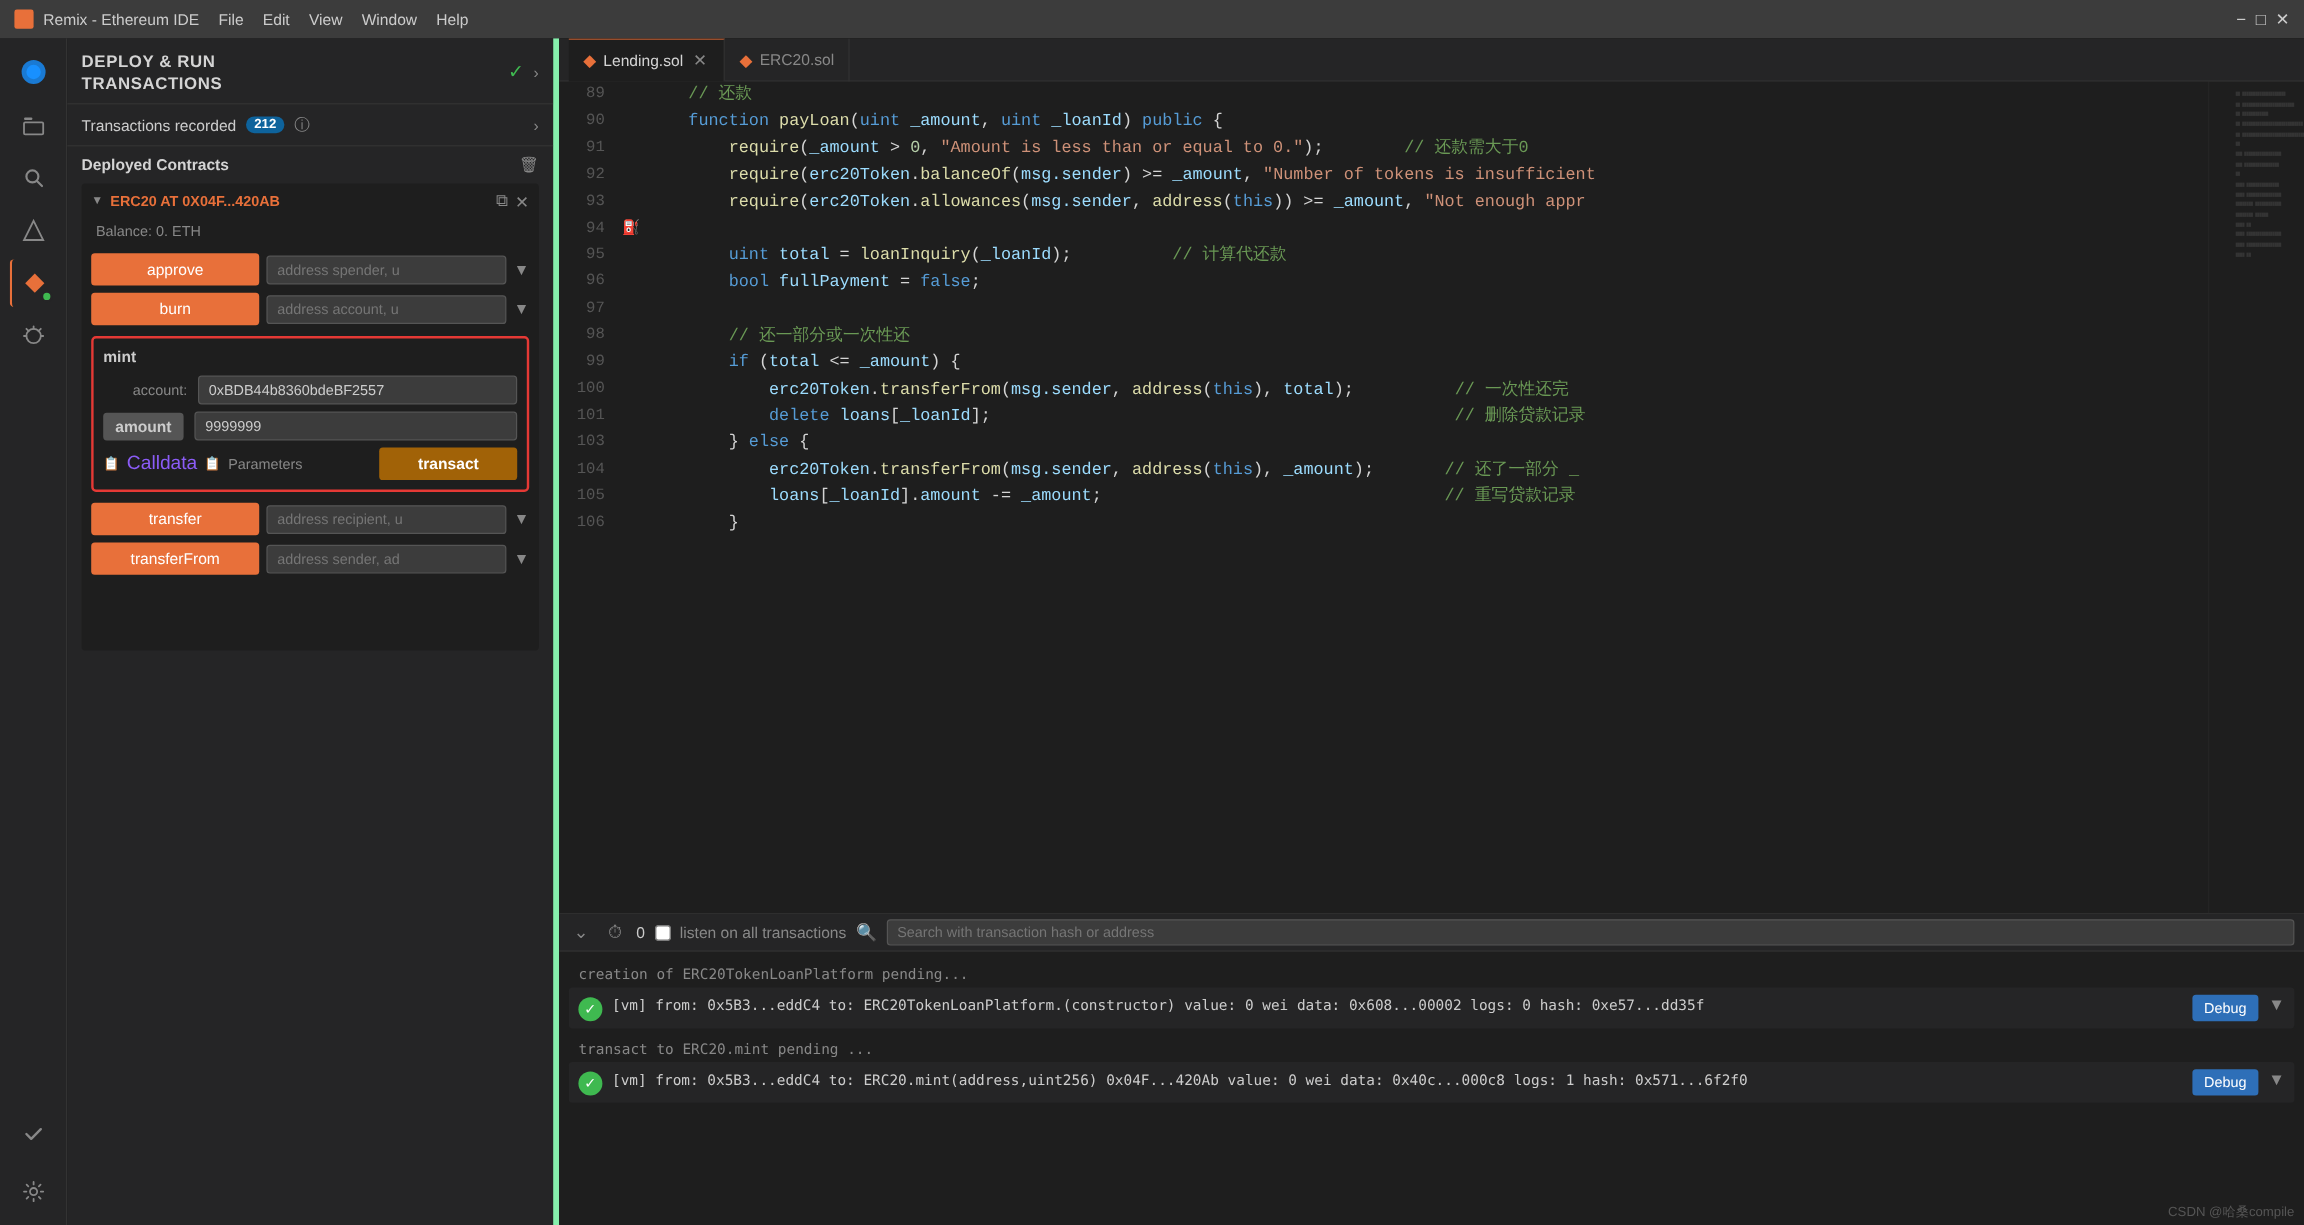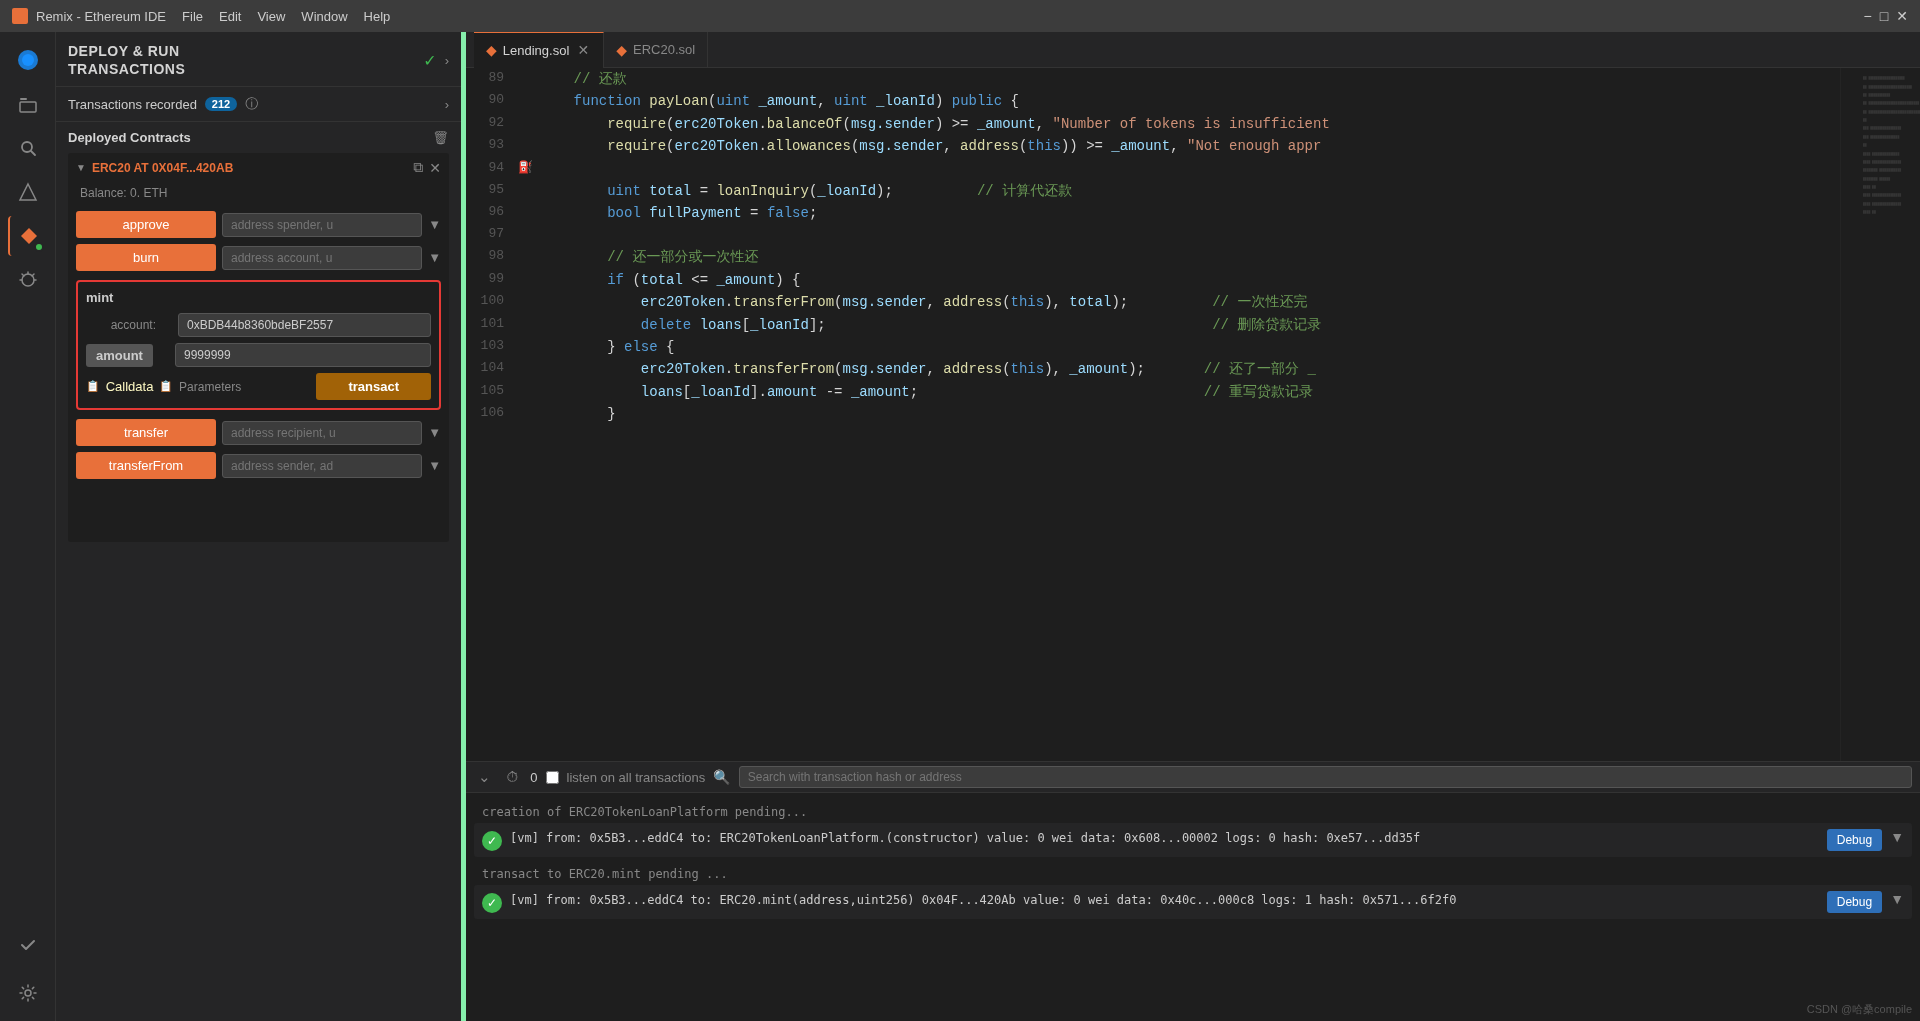--- a/index.html
+++ b/index.html
@@ -226,21 +226,21 @@
     #mint-section .mint-title {
       color: #ccc;
       font-size: 13px;
       font-weight: bold;
       margin-bottom: 8px;
     }
     .mint-field-row {
       display: flex;
       align-items: center;
       margin-bottom: 6px;
-      gap: 22px;
+      gap: 9px;
     }
     .mint-field-label {
       color: #888;
       font-size: 12px;
       text-align: right;
       width: 70px;
       flex-shrink: 0;
     }
     .mint-field-input {
       flex: 1;
@@ -259,21 +259,21 @@
       font-size: 13px;
       font-weight: bold;
     }
     .mint-bottom-row {
       display: flex;
       align-items: center;
       gap: 6px;
       margin-top: 6px;
     }
     .calldata-icon { color: #888; cursor: pointer; font-size: 11px; }
-    .calldata-label { color: #fef9c3; font-size: 13px; cursor: pointer; text-align: right; }
+    .calldata-label { color: #8b5cf6; font-size: 16px; cursor: pointer; text-align: right; }
     .params-icon { color: #888; cursor: pointer; font-size: 11px; }
     .params-label { color: #888; font-size: 12px; cursor: pointer; }
     .transact-btn {
       margin-left: auto;
       background: #a16207;
       color: white;
       border: none;
       border-radius: 3px;
       padding: 6px 32px;
       font-size: 13px;
@@ -676,20 +676,25 @@
           <span class="line-icon"></span>
           <span class="line-content"><span class="comment">    // 还款</span></span>
         </div>
 
         <div class="code-line">
           <span class="line-number">90</span>
           <span class="line-icon"></span>
           <span class="line-content">    <span class="kw">function</span> <span class="fn">payLoan</span>(<span class="kw">uint</span> <span class="param">_amount</span>, <span class="kw">uint</span> <span class="param">_loanId</span>) <span class="kw">public</span> {</span>
         </div>
 
+        <div class="code-line">
+          <span class="line-number">91</span>
+          <span class="line-icon"></span>
+          <span class="line-content">        <span class="fn">require</span>(<span class="param">_amount</span> &gt; <span class="num">0</span>, <span class="str">"Amount is less than or equal to 0."</span>);        <span class="comment">// 还款需大于0</span></span>
+        </div>
 
         <div class="code-line">
           <span class="line-number">92</span>
           <span class="line-icon"></span>
           <span class="line-content">        <span class="fn">require</span>(<span class="param">erc20Token</span>.<span class="fn">balanceOf</span>(<span class="param">msg.sender</span>) &gt;= <span class="param">_amount</span>, <span class="str">"Number of tokens is insufficient</span></span>
         </div>
 
         <div class="code-line">
           <span class="line-number">93</span>
           <span class="line-icon"></span>

